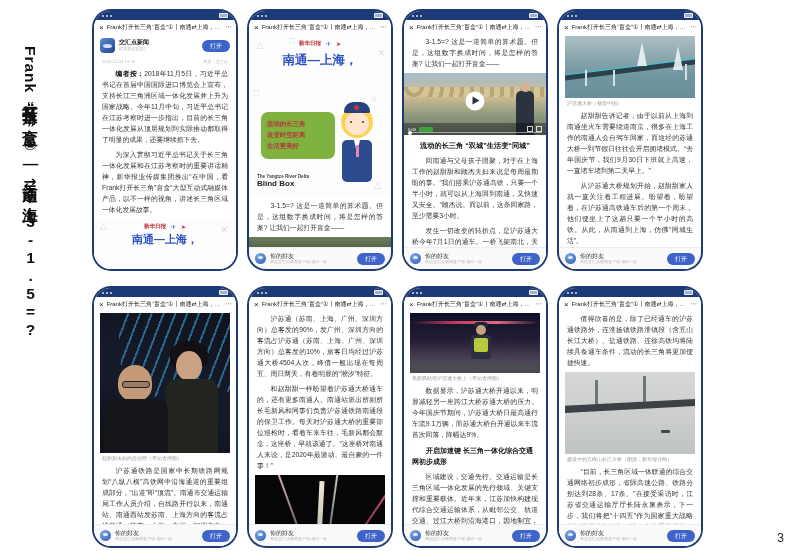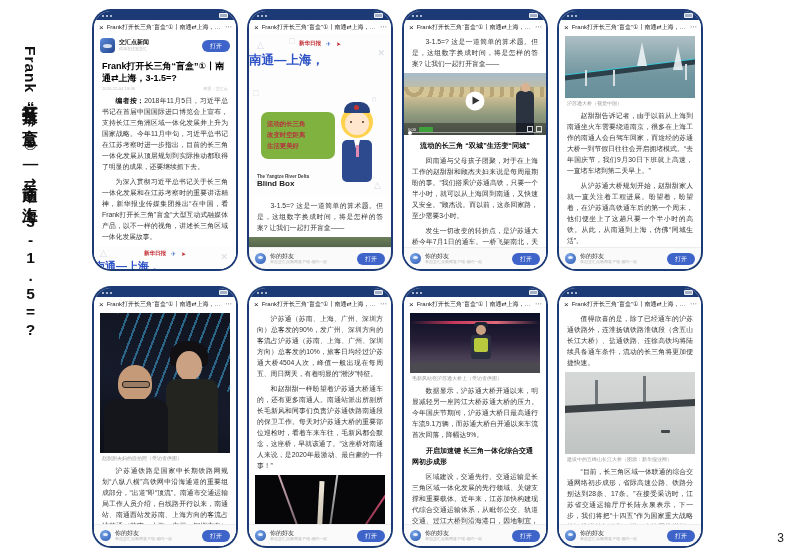--- a/index.html
+++ b/index.html
@@ -57,21 +57,21 @@
   .atitle{font-size:9px;font-weight:bold;color:#000;margin:3px 8px 2px;line-height:1.35;}
   .meta{display:flex;justify-content:space-between;margin:2px 8px 4px;font-size:4.2px;color:#c0c0c0;}
 
   
   .gfx{position:relative;background:#fdfdfd;overflow:hidden;}
   .gfx .shape{position:absolute;color:#d4d9e2;font-size:9px;}
   .logos{display:flex;align-items:center;justify-content:center;gap:5px;}
   .logo-xh{color:#c0272d;font-weight:bold;font-size:5.5px;font-family:"Liberation Serif","DejaVu Serif",serif;}
   .logo-pl{color:#3a66c9;font-size:6px;}
   .logo-eg{color:#c0272d;font-size:6px;}
-  .gblue{color:#2d52c5;font-weight:bold;text-align:left;line-height:1.25;}
+  .gblue{color:#2d52c5;font-weight:bold;text-align:center;line-height:1.25;}
   .bubble{position:absolute;left:12px;top:78px;width:62px;background:#7fb23e;border-radius:7px;padding:7px 6px;}
   .bubble::after{content:"";position:absolute;right:-5px;top:12px;border:5px solid transparent;border-left-color:#7fb23e;}
   .bubble div{color:#b5373f;font-weight:bold;font-size:6.4px;line-height:1.7;}
   .mascot{position:absolute;right:8px;top:62px;width:52px;height:110px;}
   .hood{position:absolute;left:10px;top:10px;width:32px;height:32px;border-radius:50%;background:#ffd24d;}
   .face{position:absolute;left:14px;top:16px;width:24px;height:23px;border-radius:50%;background:#ffe6cc;}
   .face::before,.face::after{content:"";position:absolute;top:9px;width:2px;height:2px;border-radius:50%;background:#4a3328;}
   .face::before{left:5px;} .face::after{right:5px;}
   .capv{position:absolute;left:13px;top:6px;width:26px;height:11px;background:#27427f;border-radius:12px 12px 2px 2px;}
   .capv::after{content:"";position:absolute;left:10px;top:3px;width:5px;height:5px;border-radius:50%;background:#c8342f;}
@@ -171,21 +171,20 @@
       </div>
       <div class="art">
         <div class="banner">
           <span class="ai"></span>
           <span class="bx">
             <div class="bn">交汇点新闻</div>
             <div class="bs">你我在这里交汇</div>
           </span>
           <span class="pill">打开</span>
         </div>
-        <div class="atitle">Frank打开长三角“盲盒”①丨南通⇄上海，3-1.5=?</div>
         <div class="meta">
           <span>2020-12-04 19:30</span>
           <span>来源：交汇点</span>
         </div>
         <p class="p"><b>编者按：</b><span>2018年11月5日，习近平总书记在首届中国国际进口博览会上宣布，支持长江三角洲区域一体化发展并上升为国家战略。今年11月中旬，习近平总书记在江苏考察时进一步指出，目前的长三角一体化发展从顶层规划到实际推动都取得了明显的成果，还要继续抓下去。</span></p>
         <p class="p">为深入贯彻习近平总书记关于长三角一体化发展和在江苏考察时的重要讲话精神，新华报业传媒集团推出“在中国，看Frank打开长三角”盲盒“大型互动式融媒体产品，以不一样的视角，讲述长三角区域一体化发展故事。</p>
         <div class="gfx" style="height:56px;">
           <span class="shape" style="left:6px;top:2px;">△</span>
           <span class="shape" style="right:8px;top:6px;">✕</span>
 

